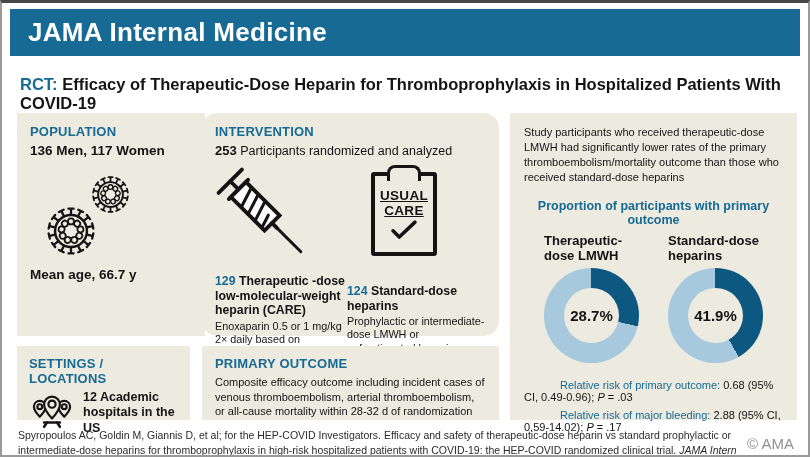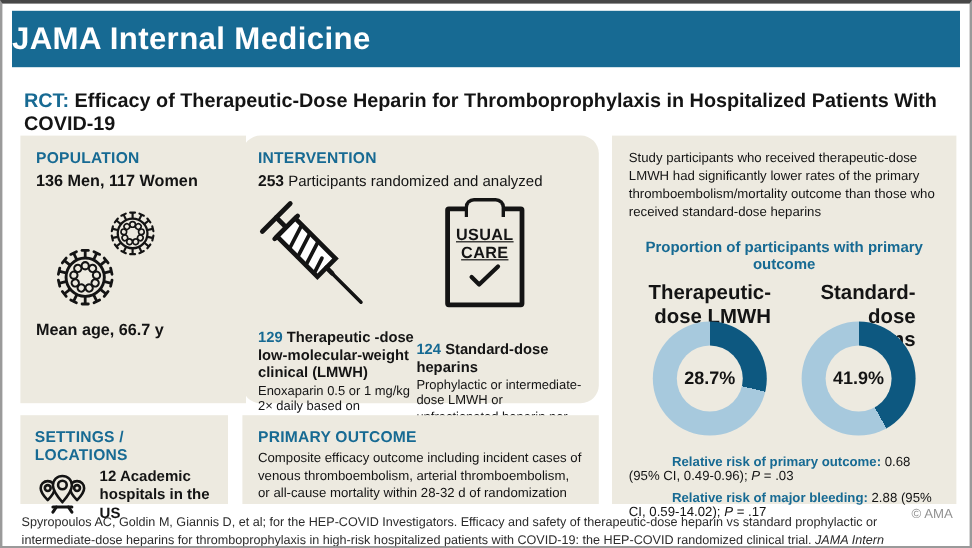--- a/index.html
+++ b/index.html
@@ -10,21 +10,21 @@
     --ink:#141414;
   }
   html,body{margin:0;padding:0;background:#fff;}
   .page{
     position:relative;width:810px;height:457px;box-sizing:border-box;
     background:#fff;border:2px solid #9a9a9a;border-top:3px solid #474747;
     font-family:"Liberation Sans",sans-serif;color:var(--ink);overflow:hidden;
   }
   .masthead{
     position:absolute;left:8px;right:8px;top:6px;height:47px;
-    background:var(--accent);display:flex;align-items:center;box-sizing:border-box;
+    background:var(--accent);display:flex;align-items:center;padding-left:18px;box-sizing:border-box;
   }
   .masthead-title{color:#fff;font-size:26px;font-weight:bold;letter-spacing:.3px;}
   .abstract-title{position:absolute;left:18px;top:72px;right:14px;font-size:16.5px;font-weight:bold;}
   .tag{color:var(--accent);}
   .box{position:absolute;background:var(--box-bg);box-sizing:border-box;padding:11px 13px;}
   #pop-box{left:15px;top:110px;width:188px;height:223px;}
   #set-box{left:15px;top:343px;width:173px;height:74px;padding:10px 12px;}
   #int-box{left:200px;top:110px;width:297px;height:223px;border-radius:15px;}
   #out-box{left:200px;top:343px;width:297px;height:74px;padding:10px 13px;}
   #fin-box{left:508px;top:110px;width:287px;height:307px;padding:12px 14px;}
@@ -56,30 +56,30 @@
   .clip-text{margin-top:12px;text-align:center;font-weight:bold;font-size:13.5px;line-height:1.12;letter-spacing:.3px;}
   .check{display:block;margin:1px auto 0;width:32px;height:22px;}
   .arm-label{font-weight:bold;font-size:12.3px;line-height:1.18;margin-top:4px;}
   .arm-detail{font-size:10.8px;line-height:1.25;margin-top:2px;}
   
   
   .fin-summary{font-size:11px;line-height:1.35;}
   .chart-title{color:var(--accent);font-weight:bold;font-size:12.5px;text-align:center;margin-top:15px;}
   .chart-cols{display:flex;justify-content:center;gap:29px;margin-top:7px;}
   .chart-col{width:95px;display:flex;flex-direction:column;align-items:center;}
-  .chart-col-name{font-weight:bold;font-size:17px;text-align:right;line-height:1.15;height:30px;}
+  .chart-col-name{font-weight:bold;font-size:13px;text-align:left;line-height:1.15;height:30px;}
   .donut{width:95px;height:95px;border-radius:50%;position:relative;margin-top:4px;}
   .hole{position:absolute;inset:20px;background:var(--box-bg);border-radius:50%;}
   .pct{position:absolute;inset:0;display:flex;align-items:center;justify-content:center;font-weight:bold;font-size:15px;}
   .fin-stats{margin-top:16px;}
   .stat-line{font-size:11px;margin-top:6px;}
-  .stat-label{color:var(--accent);font-weight:bold;padding-left:36px;}
+  .stat-label{color:var(--accent);font-weight:normal;padding-left:36px;}
   
   .footer{position:absolute;left:16px;top:425px;width:732px;font-size:10.5px;line-height:1.4;color:#2b2b2b;}
-  .copyright{position:absolute;right:14px;top:420px;font-size:11px;color:#919191;}
+  .copyright{position:absolute;right:14px;top:432px;font-size:15px;color:#919191;}
   svg{display:block;}
 </style>
 </head>
 <body>
 
 <svg width="0" height="0" style="position:absolute" aria-hidden="true">
   <defs>
     <g id="vspike" stroke="#141414" stroke-width="4" stroke-linecap="round" fill="none">
       <path d="M50 21.5 L50 12.5"></path>
         <path d="M45.5 11.5 L54.5 11.5"></path>
@@ -174,21 +174,21 @@
               <rect x="54" y="19" width="22" height="49" fill="#ffffff"></rect>
               <path d="M54 34 L76 27" stroke-width="3.2"></path>
               <path d="M54 44 L76 37" stroke-width="3.2"></path>
               <path d="M54 54 L76 47" stroke-width="3.2"></path>
               <path d="M54 64 L68 59.5" stroke-width="3.2"></path>
               <path d="M65 68 V75"></path>
               <path d="M65 75 V110" stroke-width="3"></path>
             </g>
           </svg>
         </div>
-        <div class="arm-label"><span class="count">129</span><span> Therapeutic -dose low-molecular-weight clinical (LMWH)</span></div>
+        <div class="arm-label"><span class="count">129</span><span> Therapeutic -dose low-molecular-weight heparin (CARE)</span></div>
         <div class="arm-detail">Enoxaparin 0.5 or 1 mg/kg 2× daily based on creatinine clearance</div>
       </div>
       <div class="arm std">
         <div class="arm-icon-area">
           <div class="clipboard">
             <div class="clip"></div>
             <div class="clip-text">
               <div>USUAL</div>
               <div>CARE</div>
             </div>

